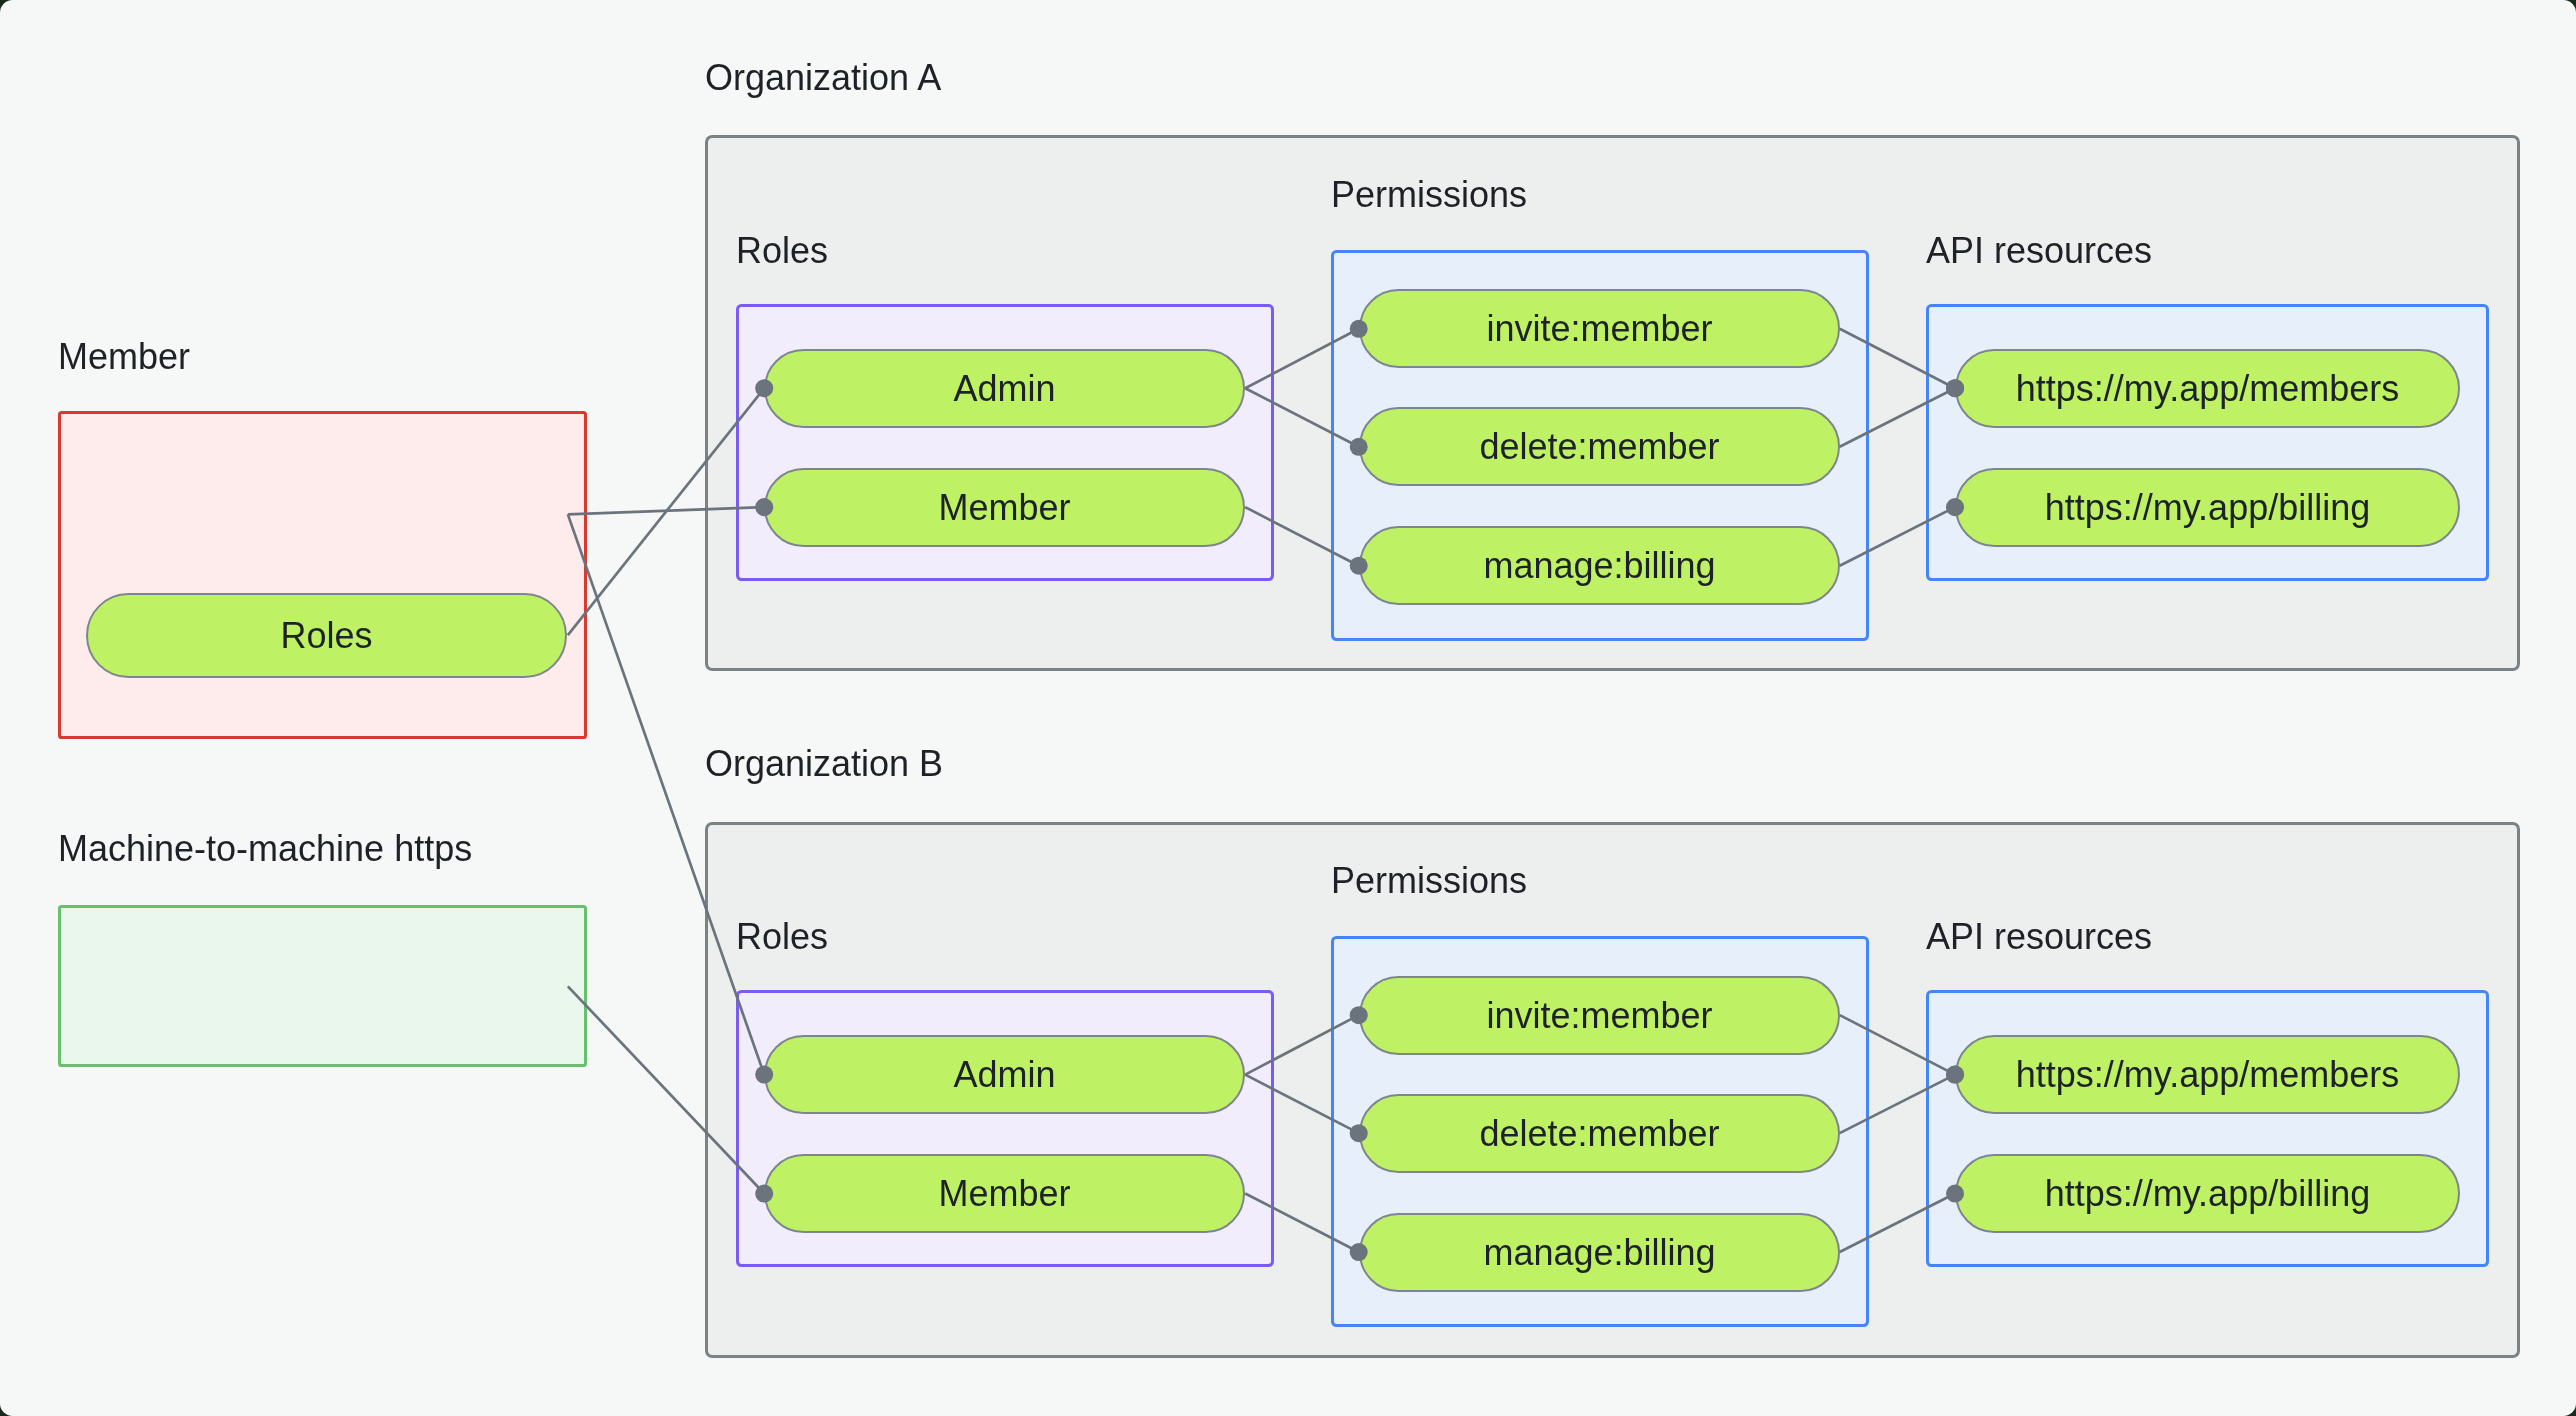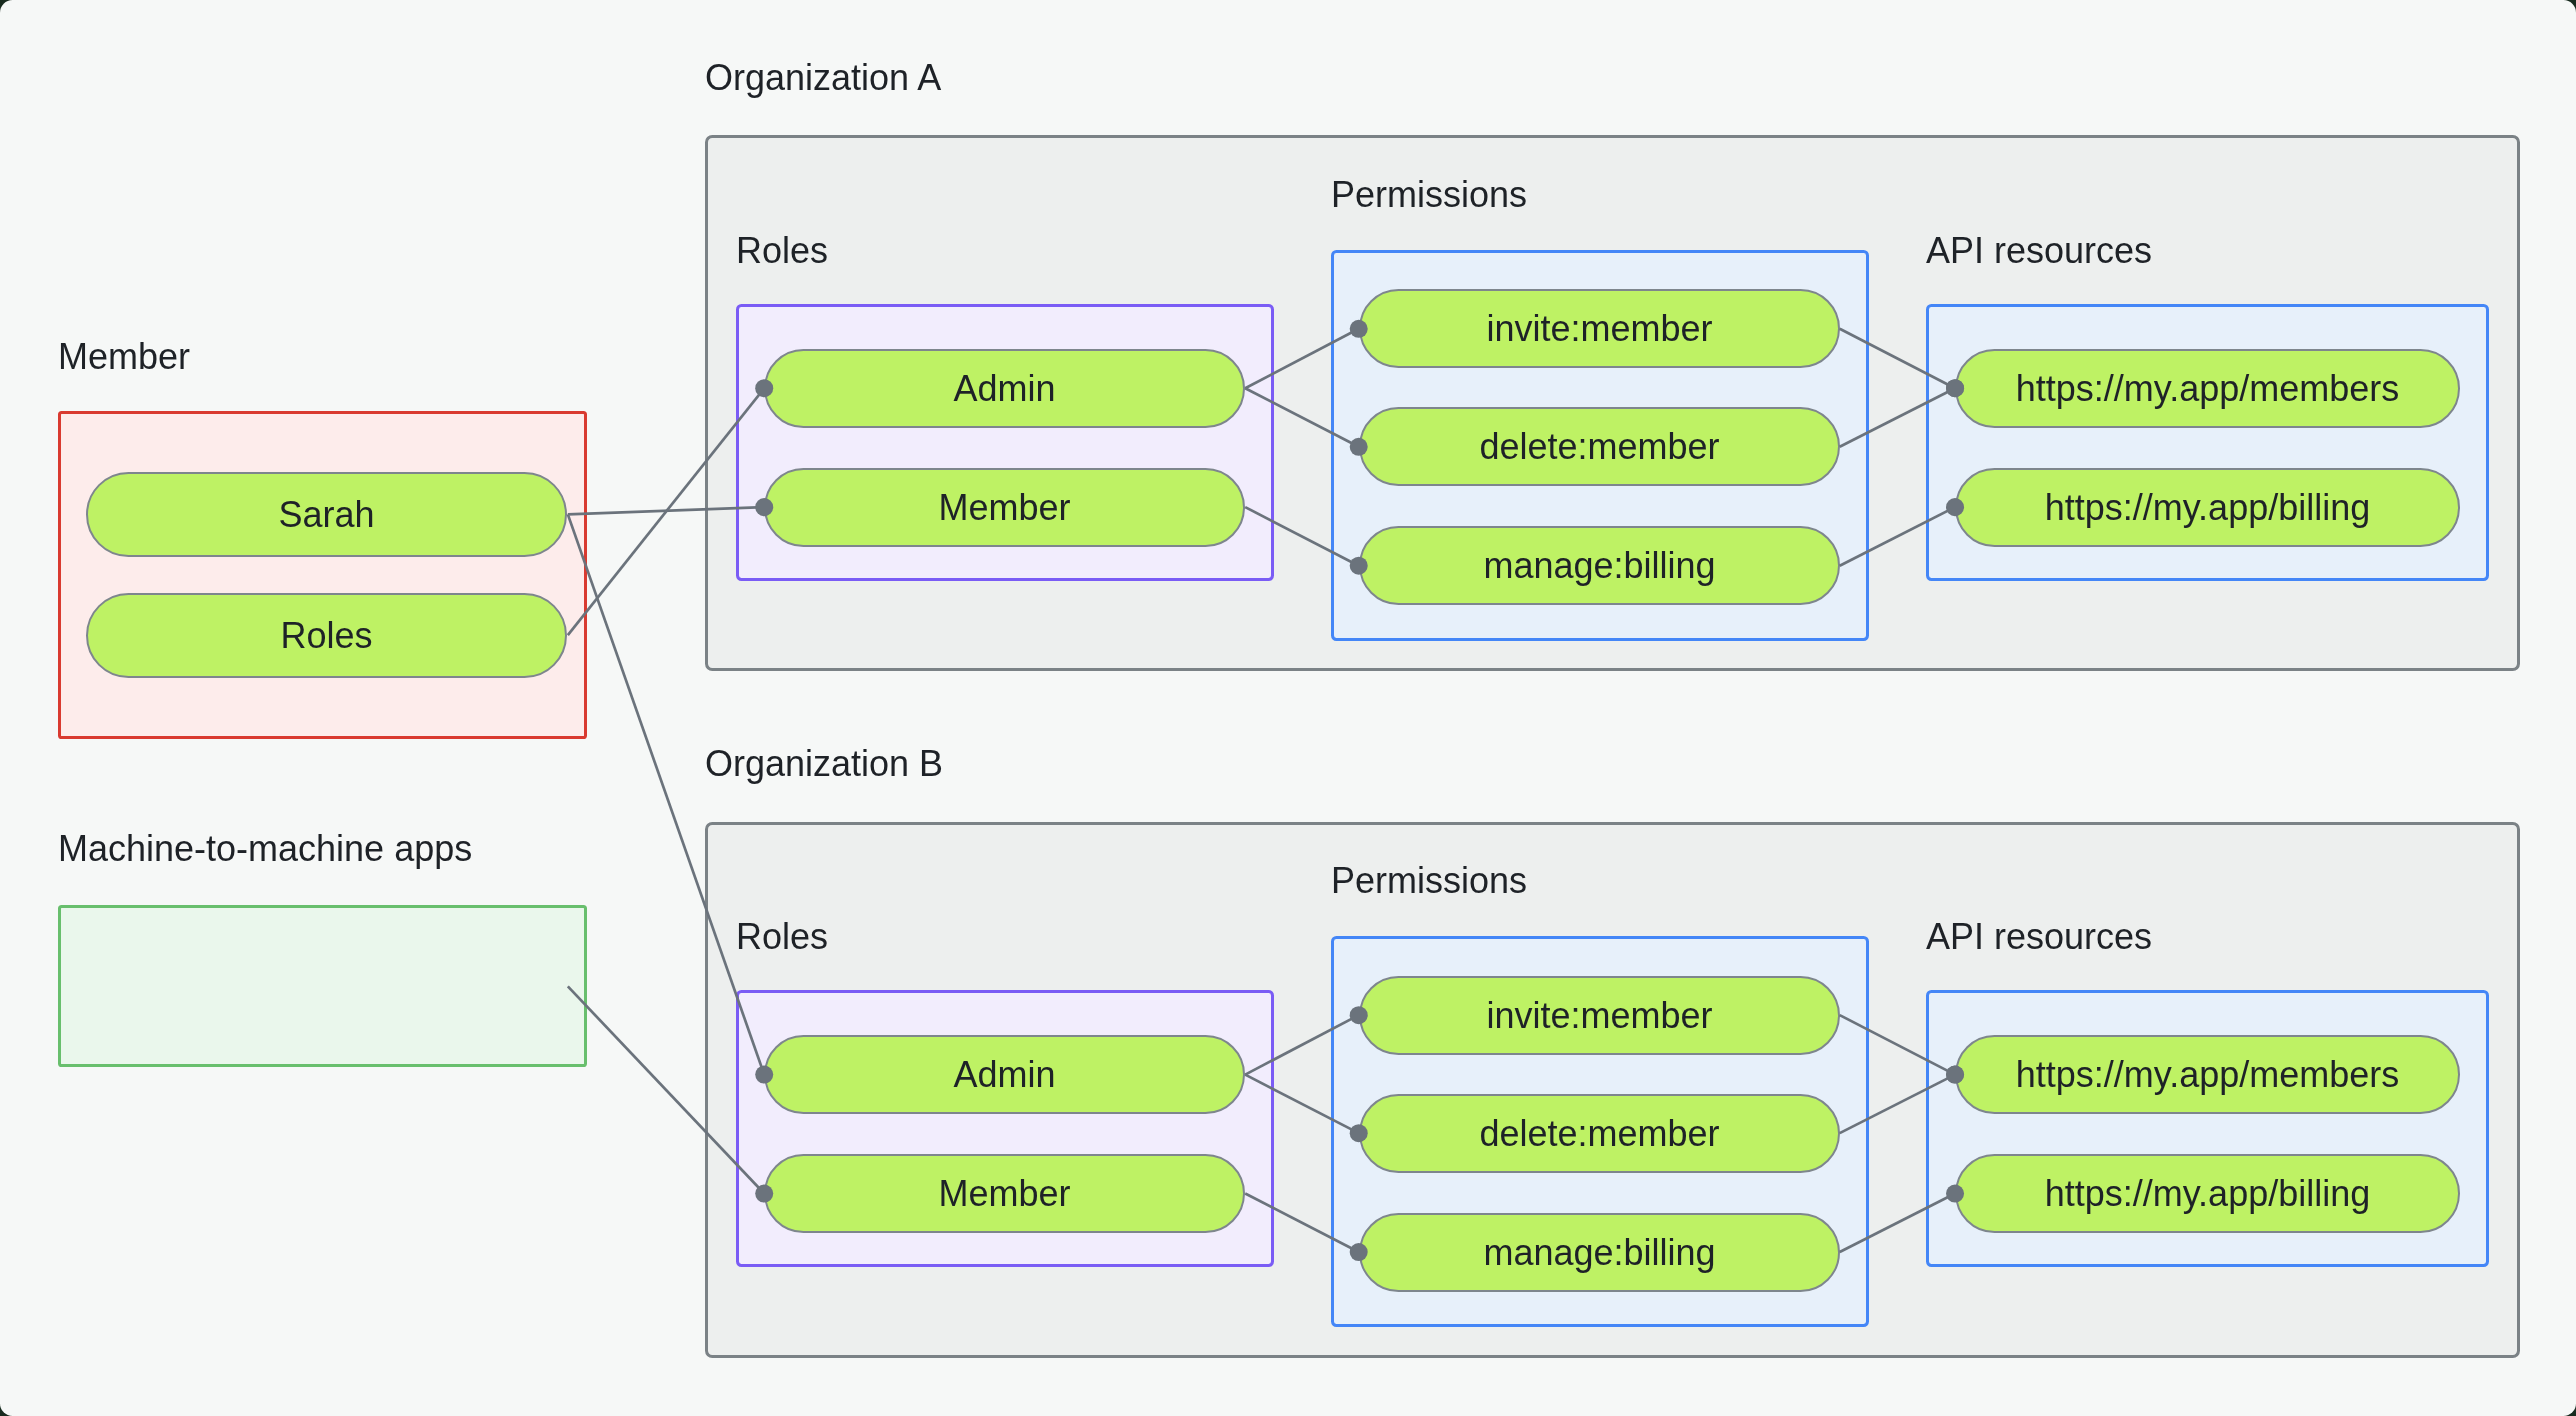--- a/index.html
+++ b/index.html
@@ -63,31 +63,30 @@
   <div class="gbox" id="org-a-box"></div>
   <div class="gbox" id="org-b-box"></div>
   <div class="gbox roles-box" id="roles-a-box"></div>
   <div class="gbox roles-box" id="roles-b-box"></div>
   <div class="gbox blue-box" id="perms-a-box"></div>
   <div class="gbox blue-box" id="perms-b-box"></div>
   <div class="gbox blue-box" id="api-a-box"></div>
   <div class="gbox blue-box" id="api-b-box"></div>
 
   <div class="label" id="users-label">Member</div>
-  <div class="label" id="m2m-label">Machine-to-machine apps</div>
+  <div class="label" id="m2m-label">Machine-to-machine https</div>
   <div class="label" id="org-a-label">Organization A</div>
   <div class="label" id="org-b-label">Organization B</div>
   <div class="label" id="roles-a-label">Roles</div>
   <div class="label" id="roles-b-label">Roles</div>
   <div class="label" id="perms-a-label">Permissions</div>
   <div class="label" id="perms-b-label">Permissions</div>
   <div class="label" id="api-a-label">API resources</div>
   <div class="label" id="api-b-label">API resources</div>
 
-  <div class="pill" data-node="sarah">Sarah</div>
   <div class="pill" data-node="john">Roles</div>
 
   <div class="pill" data-node="admin_a">Admin</div>
   <div class="pill" data-node="member_a">Member</div>
   <div class="pill" data-node="invite_a">invite:member</div>
   <div class="pill" data-node="delete_a">delete:member</div>
   <div class="pill" data-node="manage_a">manage:billing</div>
   <div class="pill" data-node="members_a">https://my.app/members</div>
   <div class="pill" data-node="billing_a">https://my.app/billing</div>
 

